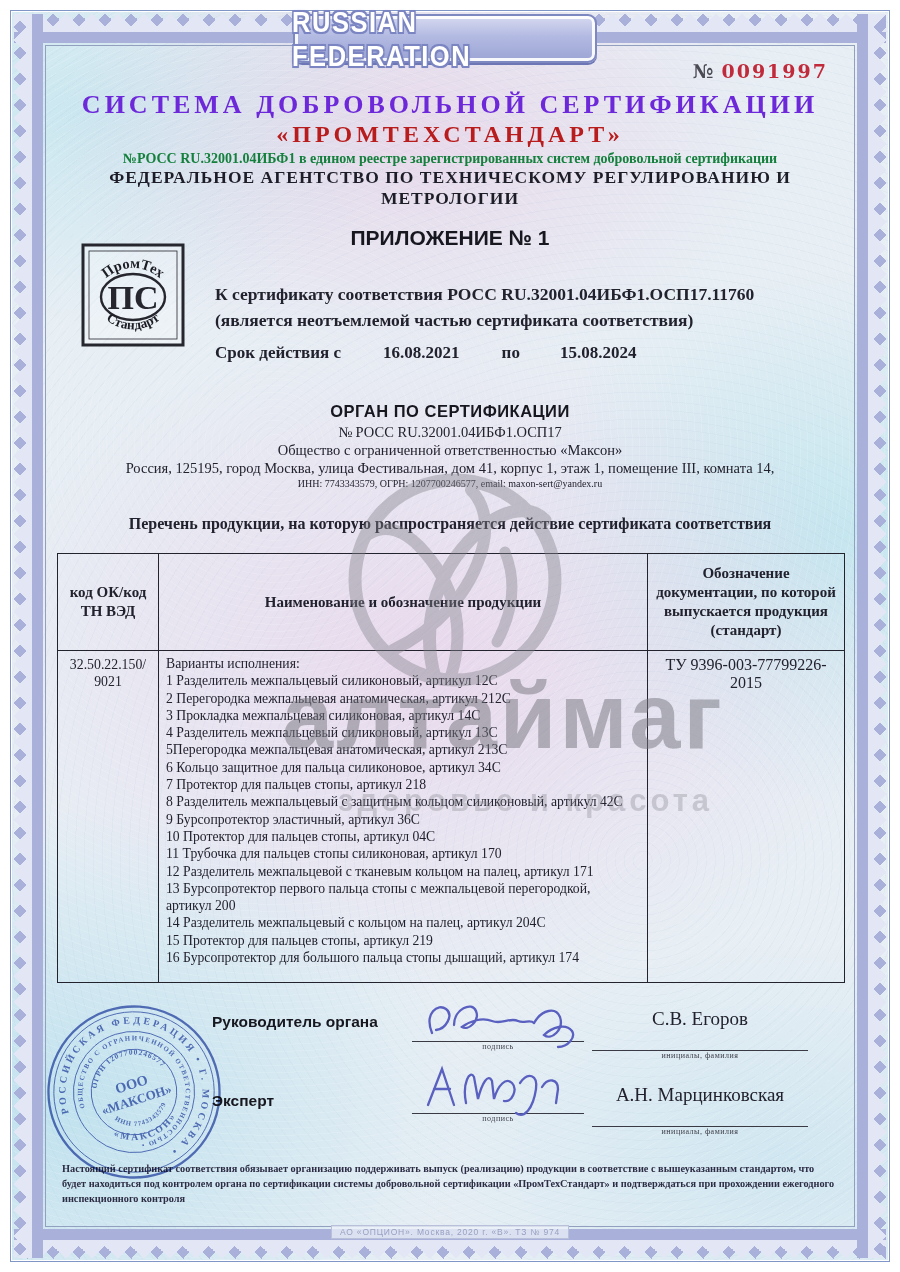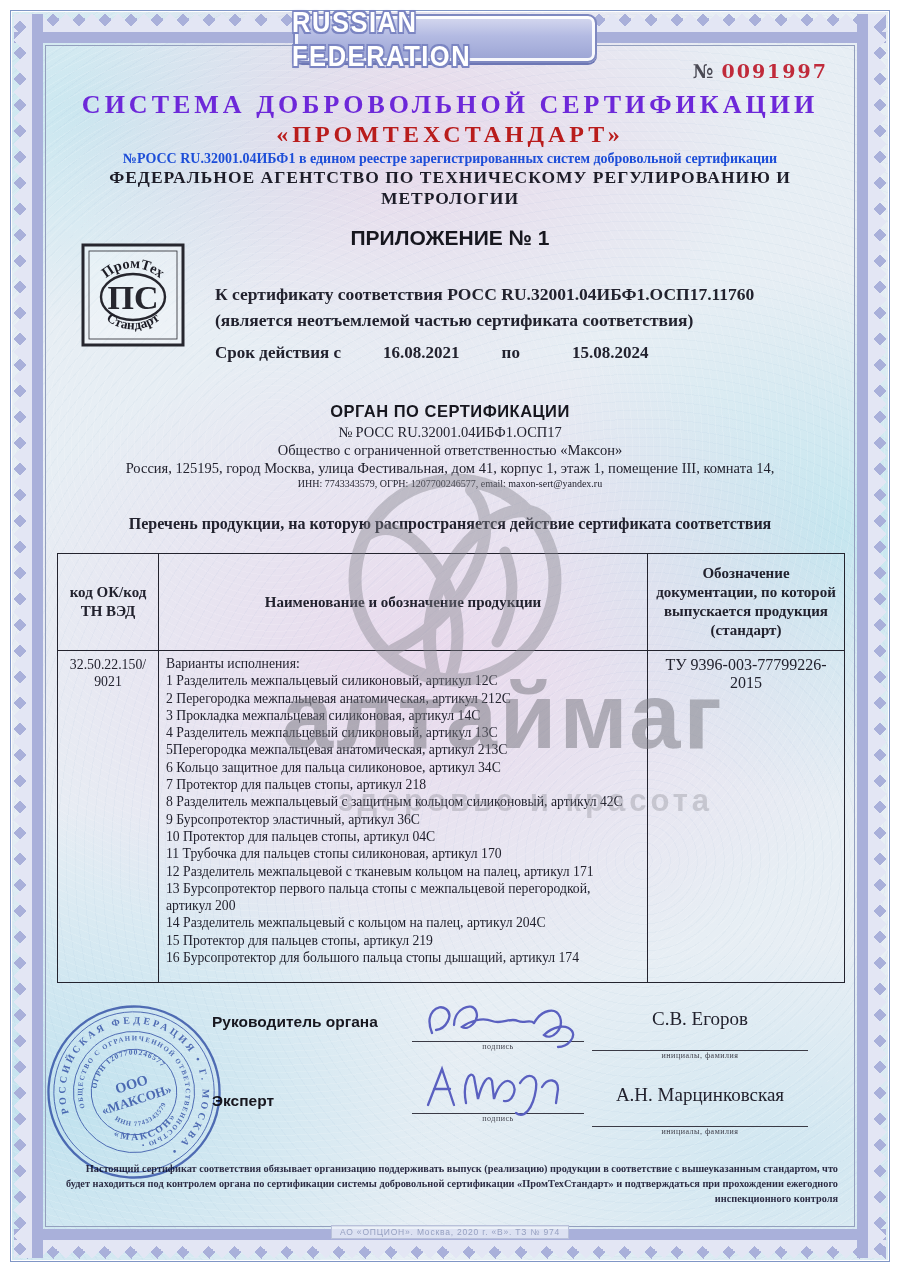--- a/index.html
+++ b/index.html
@@ -47,30 +47,30 @@
   .banner span{font-family:"Liberation Sans",sans-serif;font-weight:700;font-size:25px;
     letter-spacing:1.5px;color:#fff;transform:scale(1.02,1.18);
     text-shadow:-1.4px -1.4px 0 #7b85c2,1.4px -1.4px 0 #7b85c2,-1.4px 1.4px 0 #7b85c2,1.4px 1.4px 0 #7b85c2,0 0 3px #7b85c2;}
   
   .cert-number{position:absolute;right:72px;top:60px;font-family:"DejaVu Serif",serif;font-size:19px;letter-spacing:2px;}
   .cert-number .pre{color:#4a4a55;font-weight:600;margin-right:6px;}
   .cert-number .num{color:#c02a3a;font-weight:600;}
   .t-center{position:absolute;left:40px;right:40px;text-align:center;}
   .title1{top:90px;font-size:26px;font-weight:700;letter-spacing:4px;color:#6d28d9;}
   .title2{top:121px;font-size:24px;font-weight:700;letter-spacing:4px;color:#b91c1c;}
-  .regline{top:151px;font-size:14px;font-weight:700;color:#1d4ed8;}
+  .regline{top:151px;font-size:14px;font-weight:700;color:#15803d;}
   .agency{top:167px;font-size:17.5px;font-weight:700;letter-spacing:1px;color:#1d1d28;}
   .appendix{top:226px;font-family:"Liberation Sans",sans-serif;font-size:21px;font-weight:700;color:#17171f;}
   
   .logo{position:absolute;left:79px;top:241px;}
   
   .certline1{position:absolute;left:215px;top:284px;font-size:17.5px;font-weight:600;}
   .certline2{position:absolute;left:215px;top:310px;font-size:17.5px;font-weight:600;}
   .validity{position:absolute;left:215px;top:343px;font-size:17px;font-weight:700;display:flex;}
-  .validity .gap1{margin-left:42px;} .validity .gap2{margin-left:42px;} .validity .gap3{margin-left:52px;}
+  .validity .gap1{margin-left:42px;} .validity .gap2{margin-left:42px;} .validity .gap3{margin-left:40px;}
   
   .orgtitle{top:402px;font-family:"Liberation Sans",sans-serif;font-size:16.5px;font-weight:700;letter-spacing:.5px;color:#17171f;}
   .orgline1{top:424px;font-size:14.5px;}
   .orgline2{top:442px;font-size:14.5px;}
   .orgline3{top:460px;font-size:14.5px;}
   .orgline4{top:478px;font-size:10px;}
   .products-h{top:515px;font-size:16px;font-weight:700;}
   
   .ctable{position:absolute;left:57px;top:553px;width:788px;height:430px;border:1.6px solid #23232e;
     display:flex;flex-direction:column;box-sizing:border-box;}
@@ -97,21 +97,21 @@
   .sz1{left:412px;top:1000px;} .sz2{left:412px;top:1072px;}
   .sigline{border-bottom:1.2px solid #3a3a45;height:41px;position:relative;}
   .sigline svg{position:absolute;left:8px;bottom:-8px;z-index:6;}
   .caption{font-size:8px;color:#3a3a45;letter-spacing:.5px;}
   .namezone{position:absolute;width:216px;text-align:center;}
   .nz1{left:592px;top:1008px;} .nz2{left:592px;top:1084px;}
   .namezone .nm{font-size:19px;border-bottom:1.2px solid #3a3a45;padding-bottom:20px;}
   
   .stamp{position:absolute;left:36px;top:994px;z-index:4;mix-blend-mode:multiply;opacity:.88;}
   
-  .fineprint{position:absolute;left:62px;right:62px;top:1161px;text-align:right;
+  .fineprint{position:absolute;left:62px;right:62px;top:1161px;text-align:left;
     font-size:10.3px;font-weight:700;line-height:15px;color:#2c2c44;}
   .imprint{position:absolute;left:50%;top:1225px;transform:translateX(-50%);z-index:7;
     font-family:"Liberation Sans",sans-serif;font-size:8.5px;letter-spacing:.8px;color:#97a1c2;
     border:1px solid #b9c1da;background:rgba(238,241,250,.75);padding:1px 8px;}
   svg text{font-family:"Liberation Serif",serif;}
 </style>
 </head>
 <body>
 
 <div class="page">

